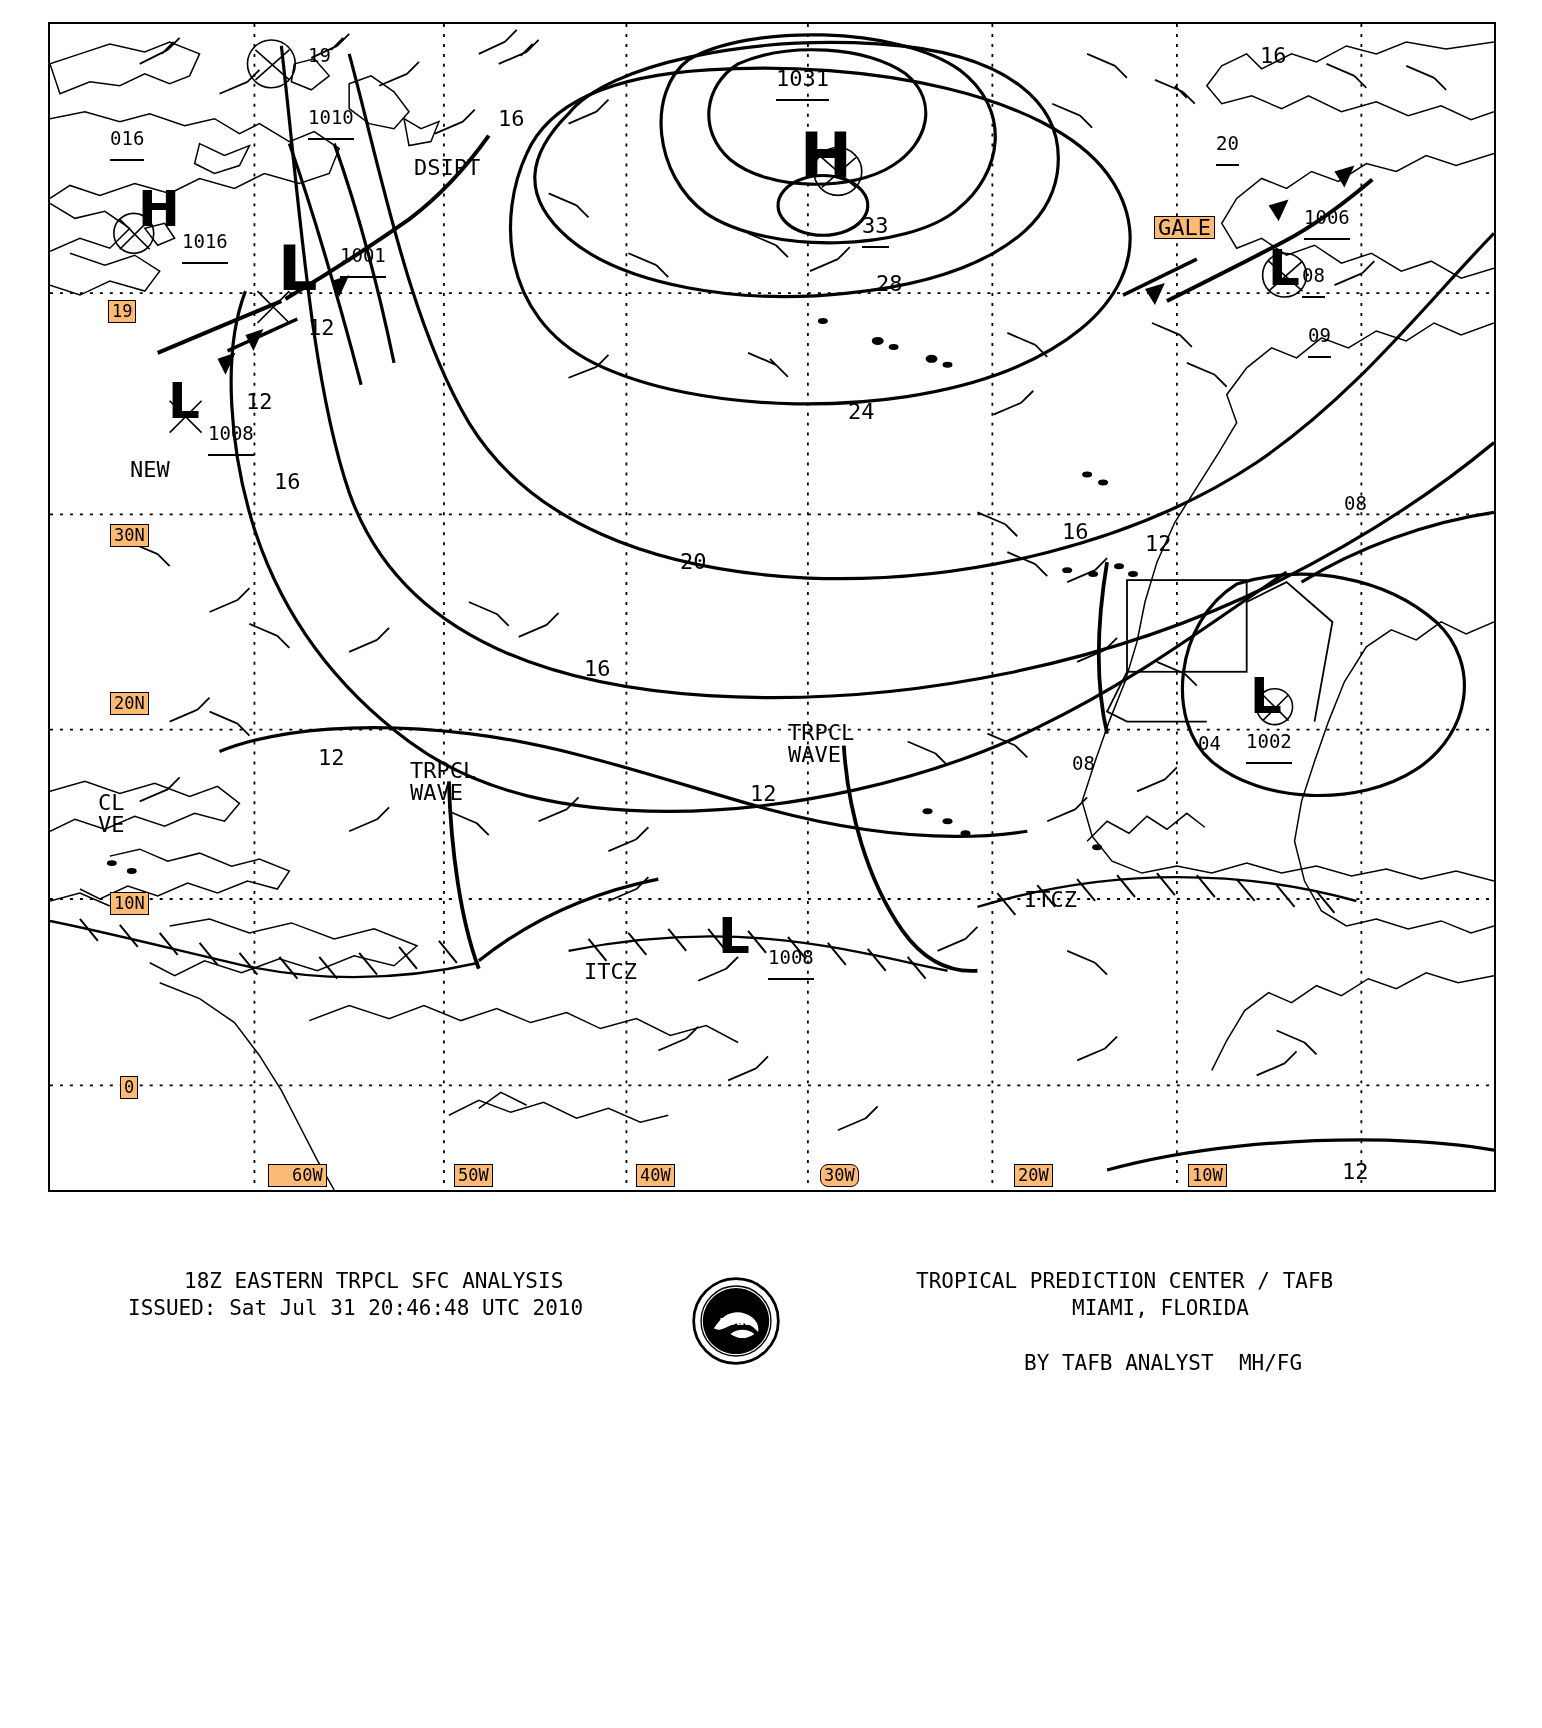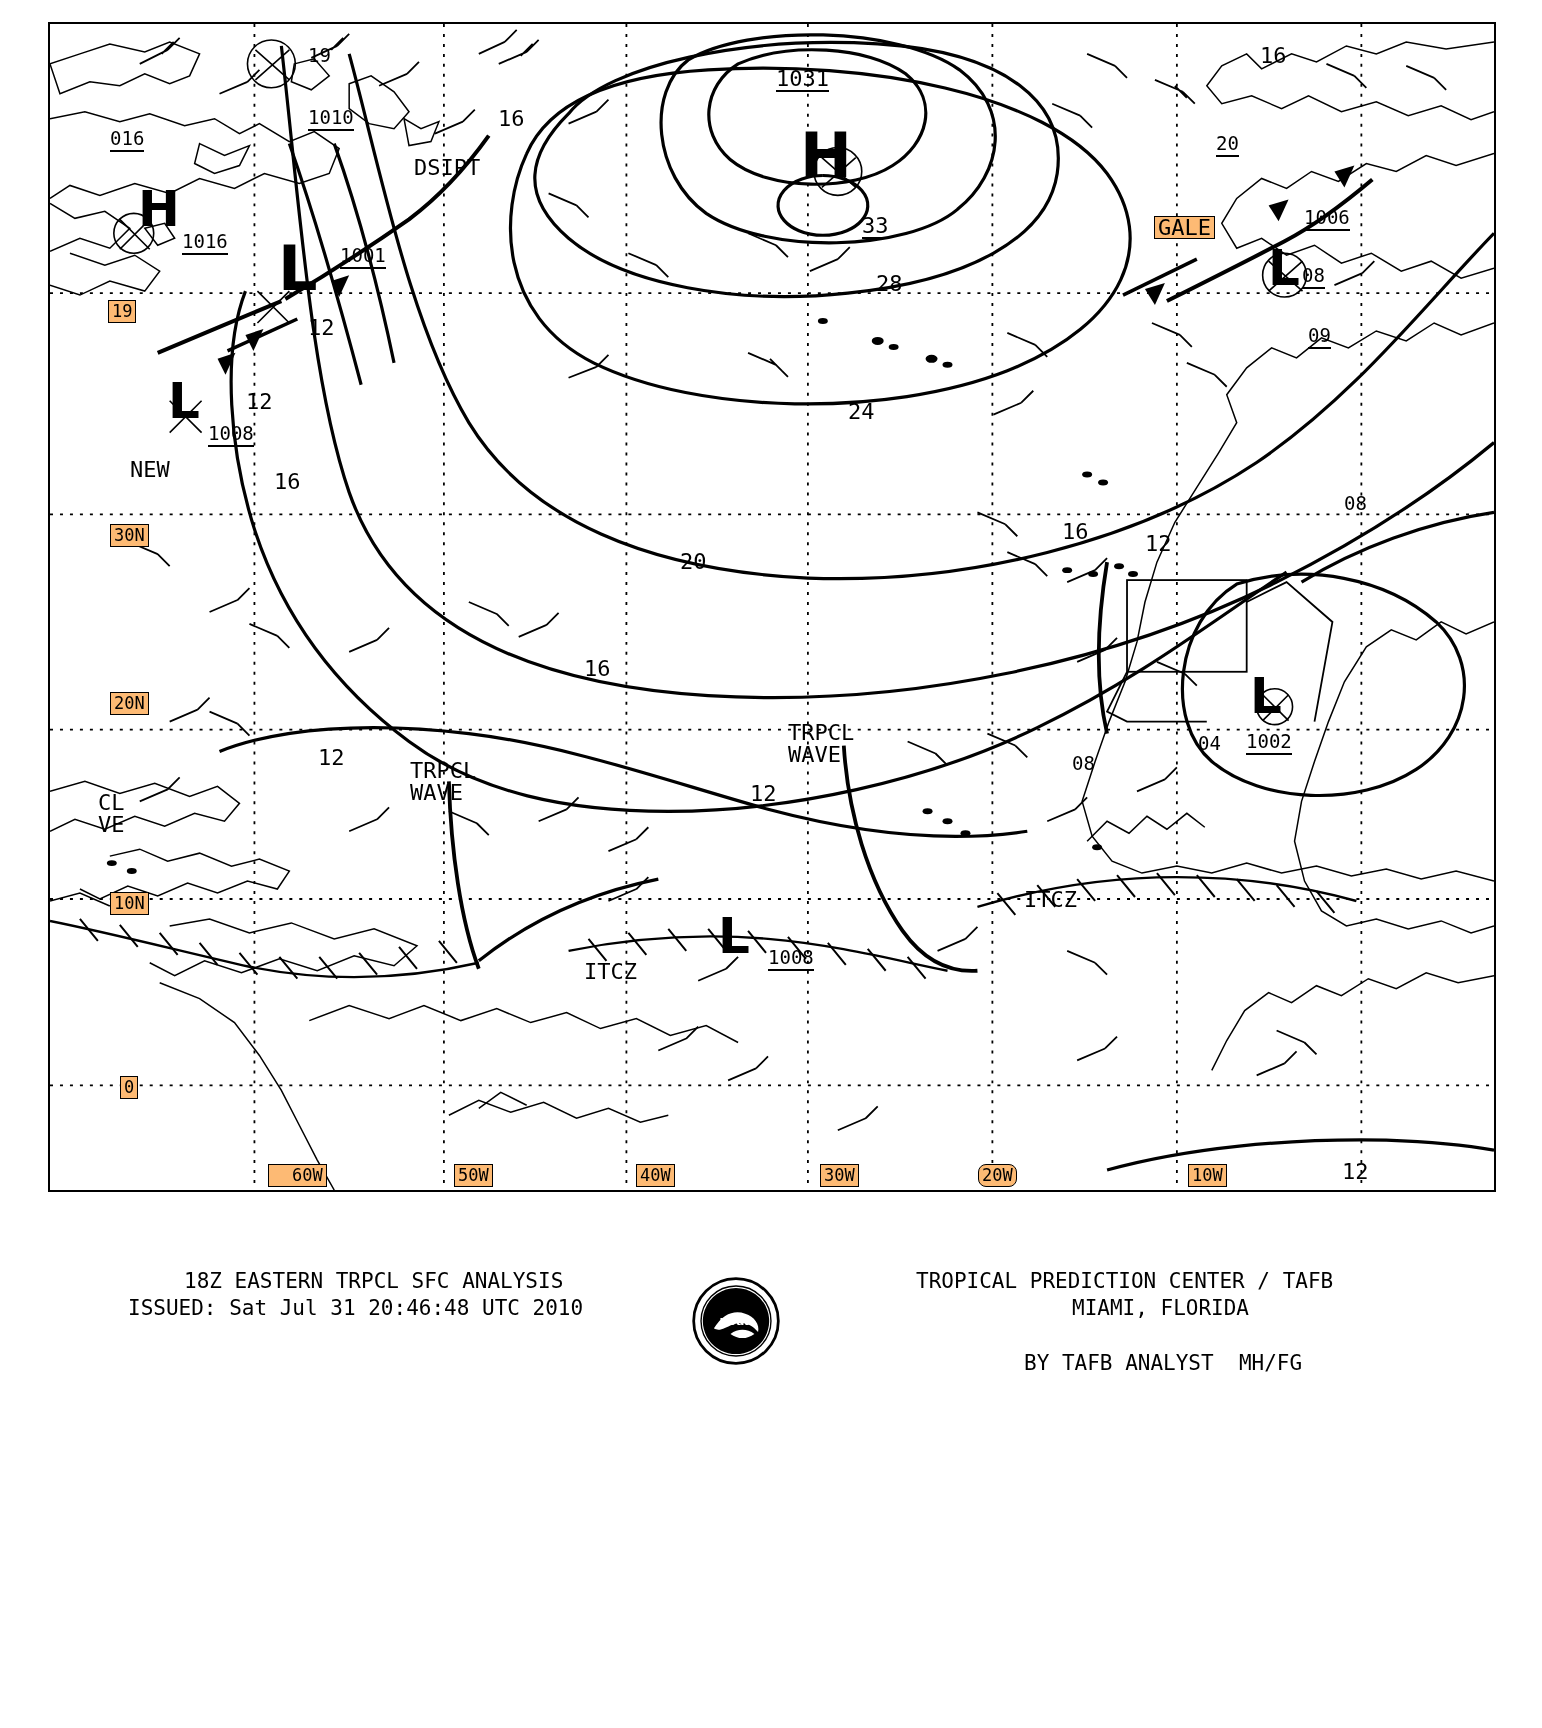--- a/index.html
+++ b/index.html
@@ -9,21 +9,21 @@
   
   #map-frame{position:absolute;left:48px;top:22px;width:1448px;height:1170px;border:2px solid #000;box-sizing:border-box;overflow:hidden;background:#fff;}
   #map-inner{position:absolute;inset:0;}
 
   svg.layer{position:absolute;left:0;top:0;width:100%;height:100%;overflow:visible;}
 
   
   .lbl{position:absolute;font-family:"DejaVu Sans Mono",monospace;font-size:19px;line-height:19px;letter-spacing:0px;white-space:pre;}
   .lbl.big{font-size:22px;}
   .boxed{border:1.5px solid #000;padding:1px 3px;background:#fdba74;font-size:17px;}
-  .underl{border-bottom:2px solid #000;padding-bottom:2px;}
+  .underl{border-bottom:2px solid #000;padding-bottom:11px;}
 
   .hl{position:absolute;font-family:"DejaVu Sans",sans-serif;font-weight:bold;font-size:62px;line-height:54px;}
   .hl.sm{font-size:50px;line-height:44px;}
 
   
   #footer{position:absolute;left:0;top:1250px;width:1542px;height:180px;margin-left:24px;}
   .ftxt{position:absolute;font-family:"DejaVu Sans Mono",monospace;font-size:21px;line-height:27px;white-space:pre;}
   #noaa-logo{position:absolute;left:690px;top:1275px;width:92px;height:92px;}
 </style>
 </head>
@@ -316,22 +316,22 @@
       <div class="lbl big" style="left:974px;top:866px;">ITCZ</div>
 
       <div class="lbl boxed" style="left:60px;top:500px;">30N</div>
       <div class="lbl boxed" style="left:60px;top:668px;">20N</div>
       <div class="lbl boxed" style="left:60px;top:868px;">10N</div>
       <div class="lbl boxed" style="left:70px;top:1052px;">0</div>
 
       <div class="lbl boxed" style="left:218px;top:1140px;padding-left:23px;">60W</div>
       <div class="lbl boxed" style="left:404px;top:1140px;">50W</div>
       <div class="lbl boxed" style="left:586px;top:1140px;">40W</div>
-      <div class="lbl boxed" style="left:770px;top:1140px;">30W</div>
-      <div class="lbl boxed" style="left:928px;top:1140px;border-radius:8px;">20W</div>
+      <div class="lbl boxed" style="left:770px;top:1140px;border-radius:8px;">30W</div>
+      <div class="lbl boxed" style="left:964px;top:1140px;">20W</div>
       <div class="lbl boxed" style="left:1138px;top:1140px;">10W</div>
     </div>
   </div>
 
   <div id="footer">
     <div class="ftxt" style="left:160px;top:18px;">18Z EASTERN TRPCL SFC ANALYSIS</div>
     <div class="ftxt" style="left:104px;top:45px;">ISSUED: Sat Jul 31 20:46:48 UTC 2010</div>
 
     <div class="ftxt" style="left:892px;top:18px;">TROPICAL PREDICTION CENTER / TAFB</div>
     <div class="ftxt" style="left:1048px;top:45px;">MIAMI, FLORIDA</div>

